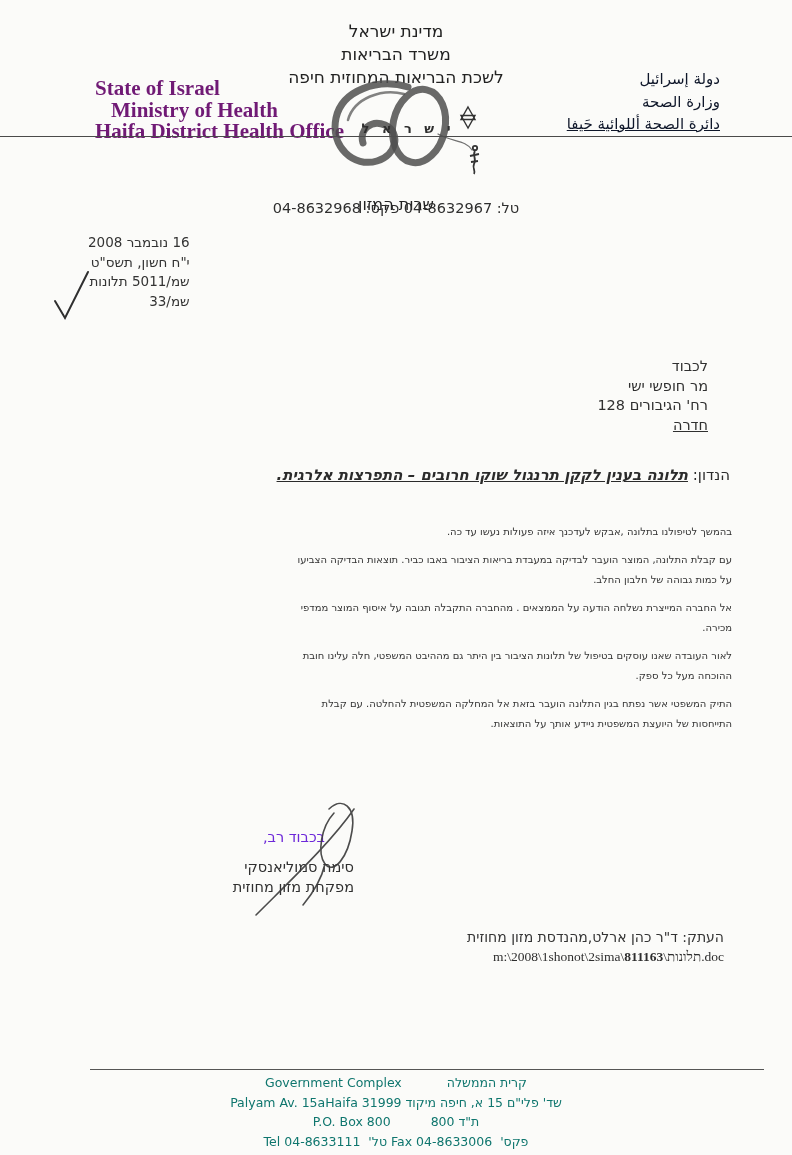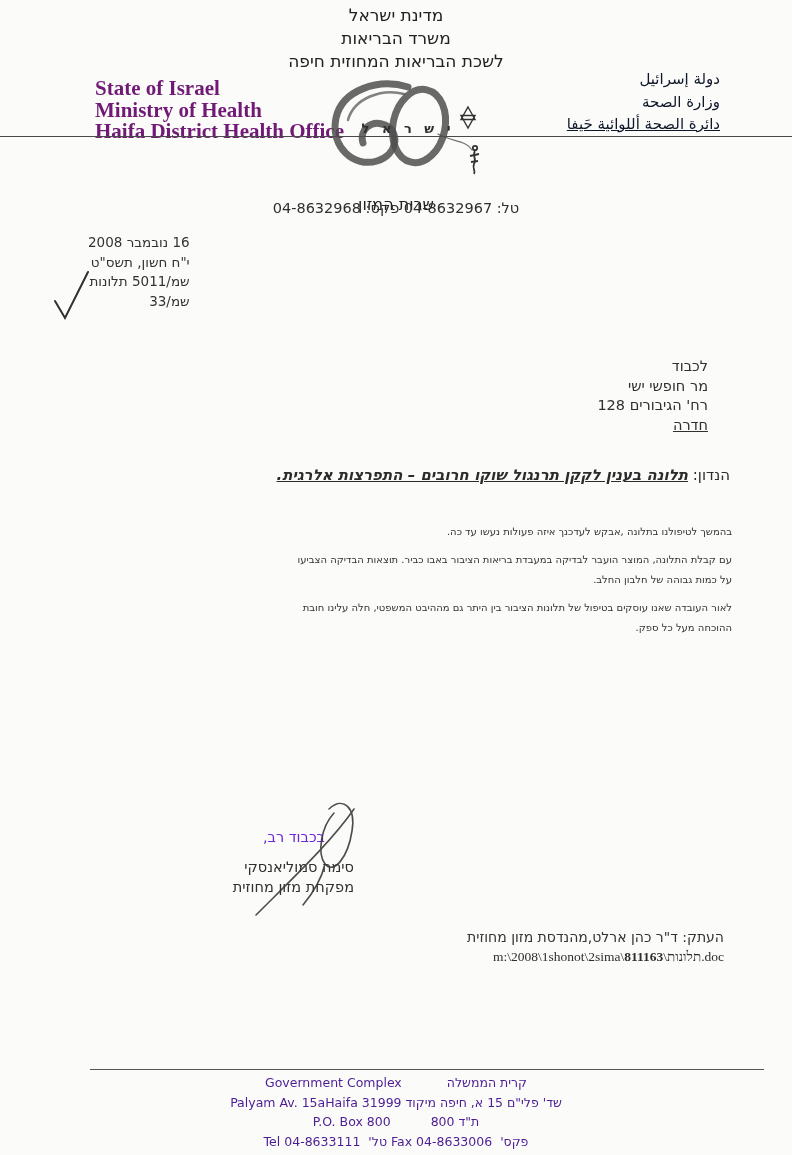--- a/index.html
+++ b/index.html
@@ -8,29 +8,29 @@
     width:792px;height:1155px;
     background:#fbfbf9;
     font-family:"DejaVu Sans",sans-serif;
     color:#333;
     overflow:hidden;
   }
   .line{white-space:nowrap;}
 
   
   .hdr-he{
-    position:absolute;top:4px;left:0;width:100%;
+    position:absolute;top:20px;left:0;width:100%;
     text-align:center;font-size:17px;line-height:23px;color:#222;
   }
   .hdr-en{
     position:absolute;top:78px;left:95px;
     font-family:"Liberation Serif",serif;
     font-size:21px;line-height:21.5px;color:#701a75;font-weight:bold;
   }
-  .hdr-en .l2{margin-left:0;}
+  .hdr-en .l2{margin-left:16px;}
   .hdr-ar{
     position:absolute;top:68px;right:72px;
     text-align:right;font-size:15px;line-height:22.5px;color:#0f172a;
   }
   .hdr-ar .underlined{text-decoration:underline;}
   .rule-top{
     position:absolute;top:136px;left:0;width:100%;
     border-top:1.5px solid #4a4a4a;
   }
   .logo{position:absolute;top:80px;left:320px;z-index:2;}
@@ -95,21 +95,21 @@
   }
   .copy .path b{font-weight:bold;}
 
   
   .footer-rule{
     position:absolute;top:1069px;left:90px;right:28px;
     border-top:1.3px solid #555;
   }
   .footer{
     position:absolute;top:1073px;left:0;width:100%;
-    font-size:12.5px;line-height:19.5px;color:#4c1d95;
+    font-size:12.5px;line-height:19.5px;color:#0f766e;
     text-align:center;
   }
   .footer .frow{display:flex;justify-content:center;align-items:baseline;}
   .g45{margin-right:45px;} .g40{margin-right:40px;}
   .g15{margin-right:0;} .g12{margin-right:4px;} .g8{margin-right:8px;}
 </style>
 </head>
 <body>
 
 <div class="page">
@@ -185,22 +185,30 @@
 
   <div class="body-text" dir="rtl">
     <p>
       <span class="line">בהמשך לטיפולנו בתלונה ,אבקש לעדכנך איזה פעולות נעשו עד כה.</span>
     </p>
     <p>
       <span class="line" style="display:block">עם קבלת התלונה, המוצר הועבר לבדיקה במעבדת בריאות הציבור באבו כביר. תוצאות הבדיקה הצביעו</span>
       <span class="line" style="display:block">על כמות גבוהה של חלבון החלב.</span>
     </p>
     <p>
+      <span class="line" style="display:block">אל החברה המייצרת נשלחה הודעה על הממצאים . מהחברה התקבלה תגובה על איסוף המוצר ממדפי</span>
+      <span class="line" style="display:block">מכירה.</span>
+    </p>
+    <p>
       <span class="line" style="display:block">לאור העובדה שאנו עוסקים בטיפול של תלונות הציבור בין היתר גם מההיבט המשפטי, חלה עלינו חובת</span>
       <span class="line" style="display:block">ההוכחה מעל כל ספק.</span>
+    </p>
+    <p>
+      <span class="line" style="display:block">התיק המשפטי אשר נפתח בגין התלונה הועבר בזאת אל המחלקה המשפטית להחלטה. עם קבלת</span>
+      <span class="line" style="display:block">התייחסות של היועצת המשפטית ניידע אותך על התוצאות.</span>
     </p>
   </div>
 
   <div class="closing" dir="rtl">בכבוד רב,</div>
   <div class="sig-block" dir="rtl">
     <div class="line">סימה סמוליאנסקי</div>
     <div class="line">מפקחת מזון מחוזית</div>
   </div>
   <div class="sig-svg">
     <svg width="120" height="128" viewBox="0 0 120 128" fill="none">

